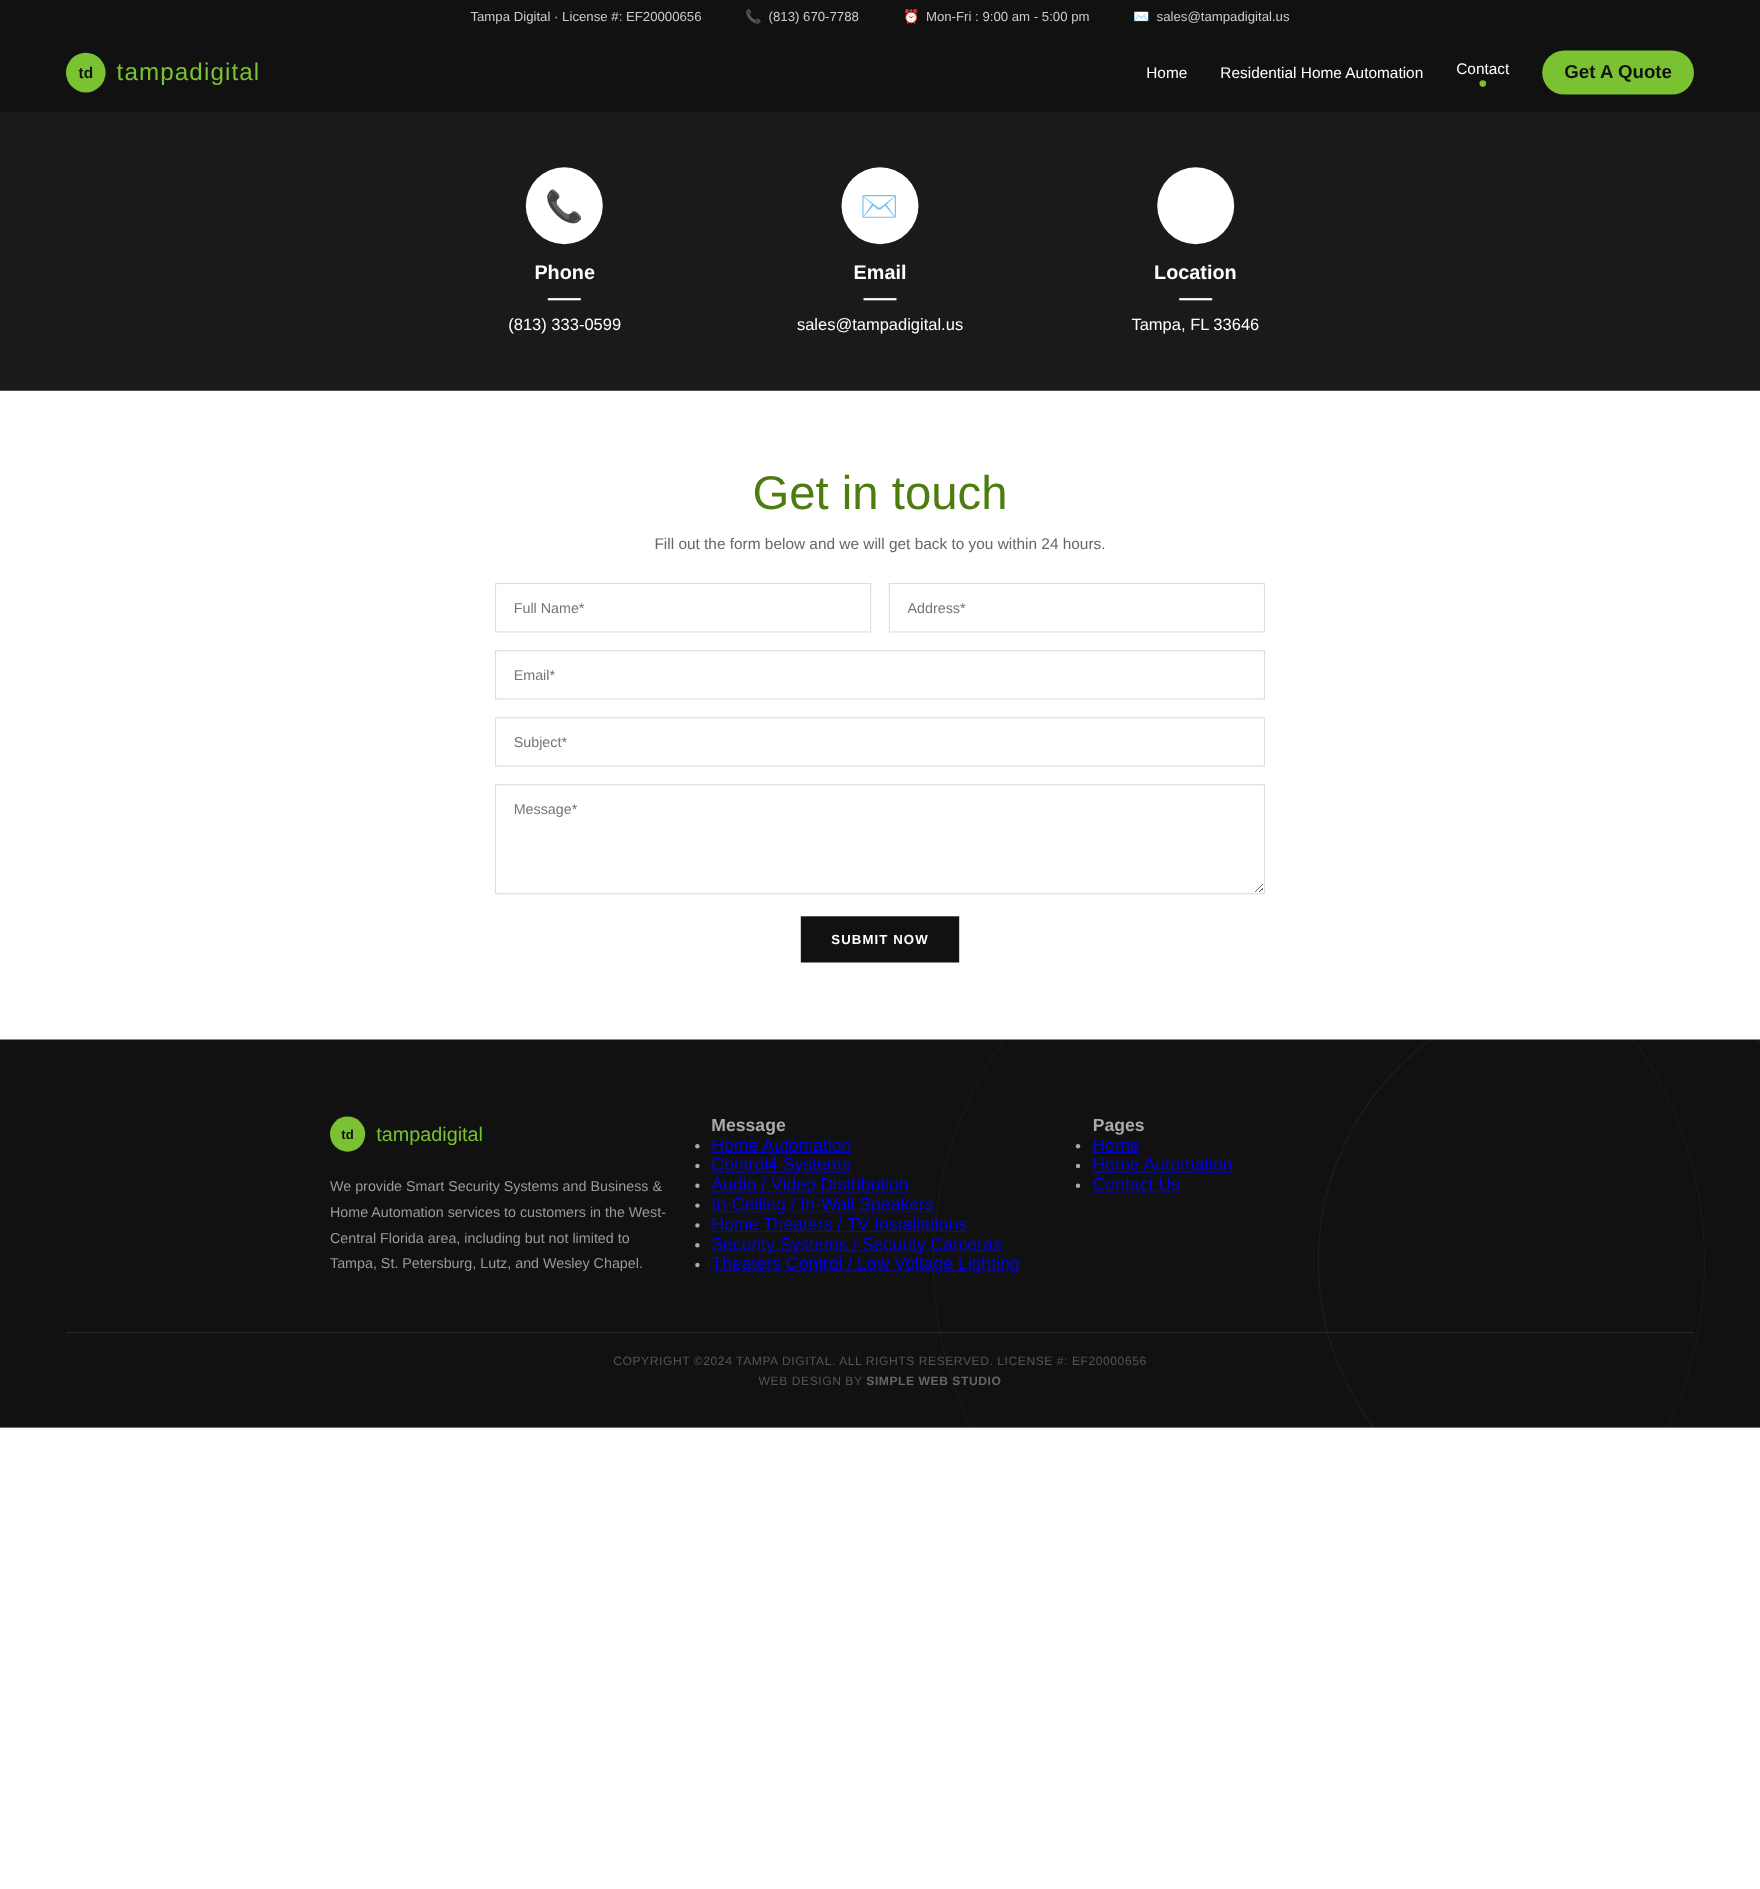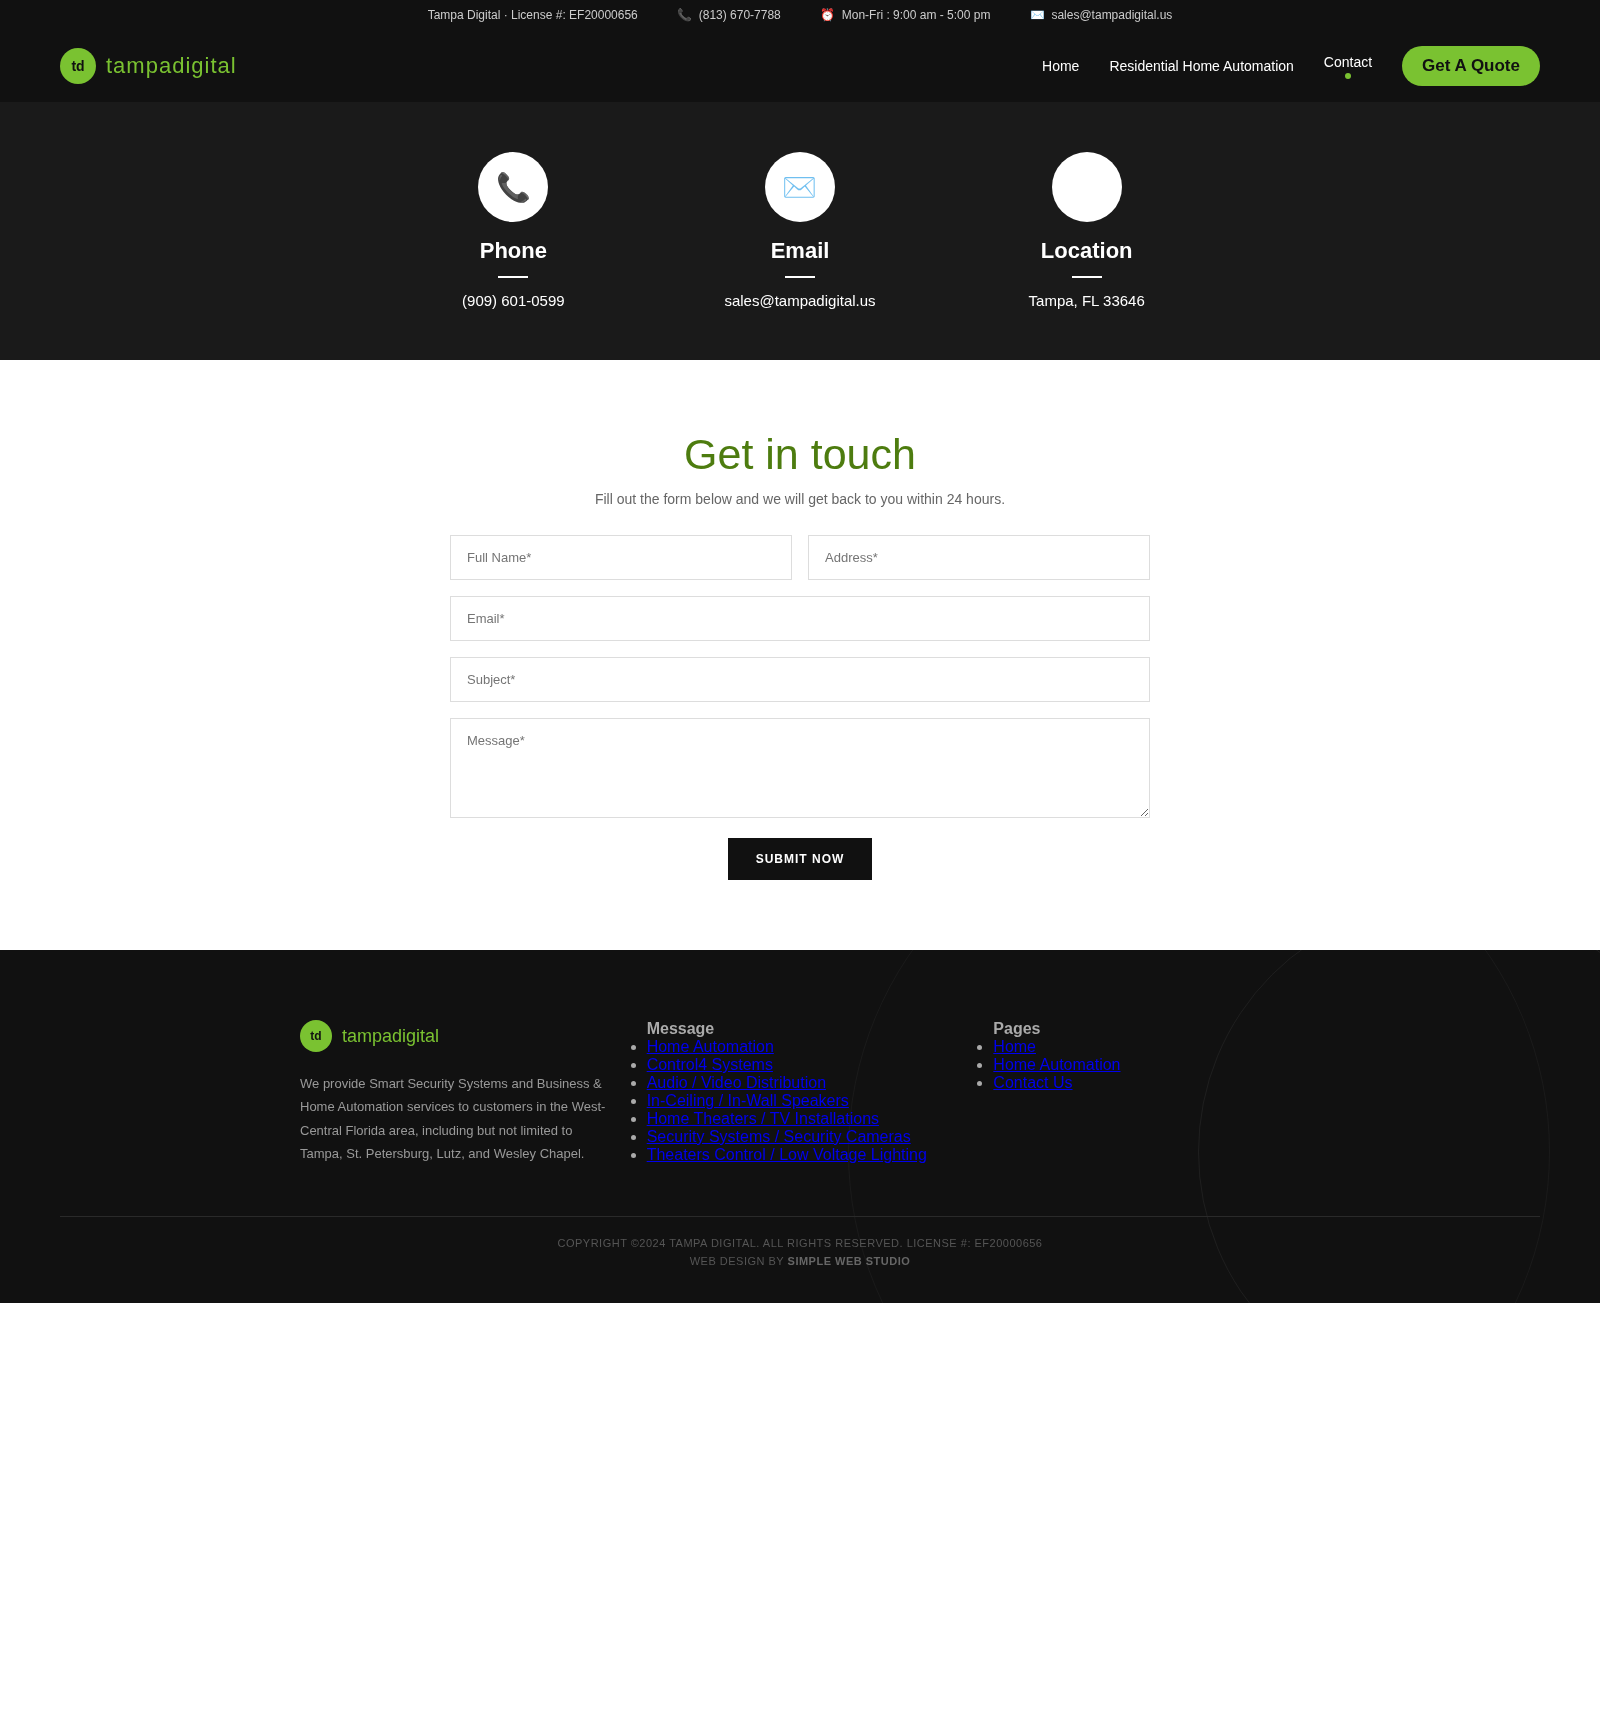--- a/index.html
+++ b/index.html
@@ -80,21 +80,21 @@
       max-width: 900px;
       padding: 50px 20px;
     }
     .contact-card { text-align: center; color: #fff; flex: 1; }
     .contact-icon-circle {
       width: 70px; height: 70px; background: #fff; border-radius: 50%;
       display: flex; align-items: center; justify-content: center;
       margin: 0 auto 16px;
       font-size: 28px;
     }
-    .contact-card h3 { font-size: 22px; font-weight: bold; margin-bottom: 12px; }
+    .contact-card h3 { font-size: 18px; font-weight: bold; margin-bottom: 12px; }
     .contact-card .divider { width: 30px; height: 2px; background: #fff; margin: 8px auto 14px; }
     .contact-card a, .contact-card p { color: #fff; text-decoration: none; font-size: 15px; }
 
     
     .contact-section {
       padding: 70px 40px;
       max-width: 780px;
       margin: 0 auto;
       text-align: center;
     }
@@ -215,21 +215,21 @@
 <div class="hero-banner">
   <div class="hero-bg"></div>
   <div class="hero-content">
 
     <div class="contact-card">
       <div class="contact-icon-circle">
         <span>📞</span>
       </div>
       <h3>Phone</h3>
       <div class="divider"></div>
-      <a href="#">(909) 601-0599</a>
+      <a href="#">(813) 333-0599</a>
     </div>
 
     <div class="contact-card">
       <div class="contact-icon-circle">
         <span>✉️</span>
       </div>
       <h3>Email</h3>
       <div class="divider"></div>
       <a href="#">sales@tampadigital.us</a>
     </div>

